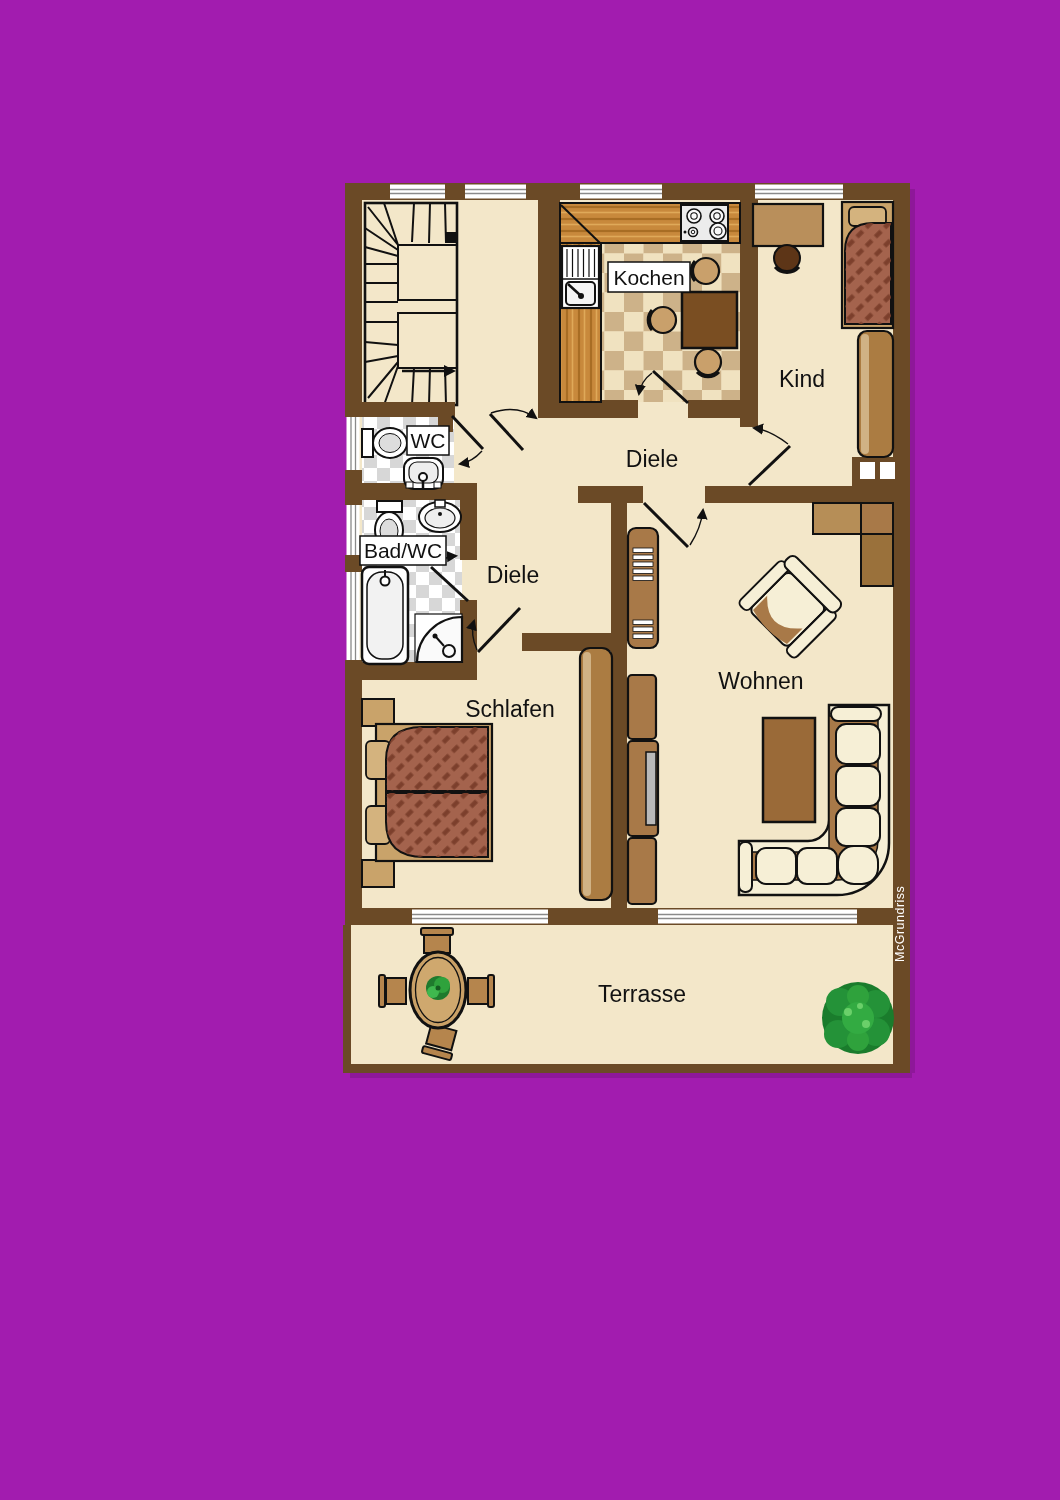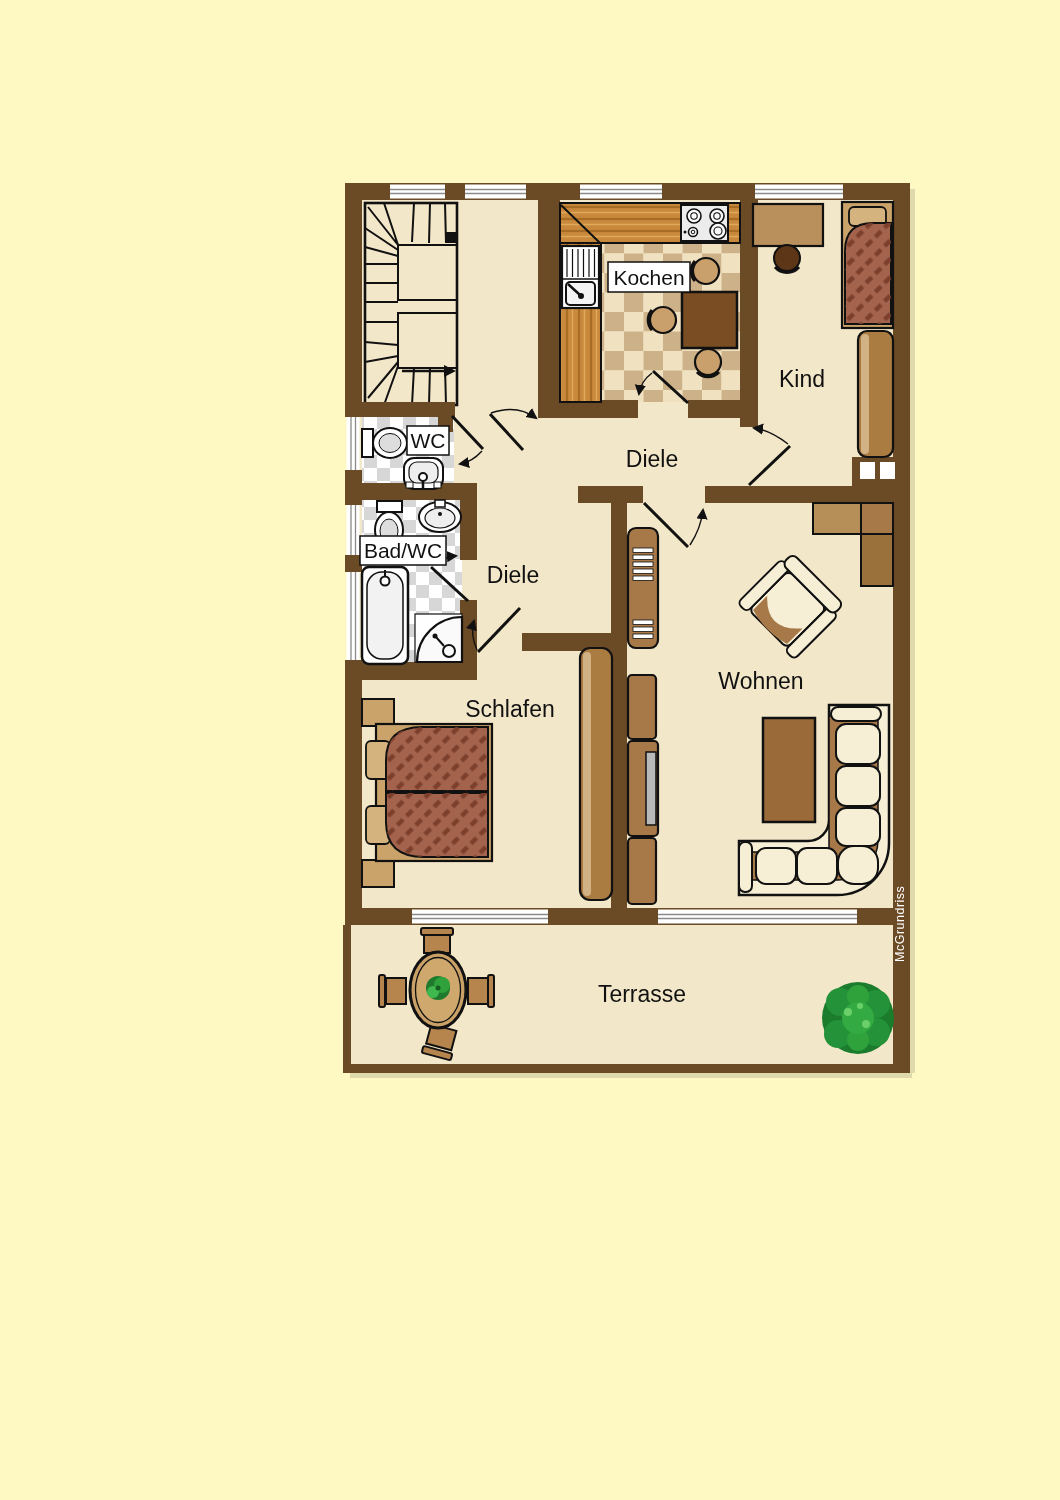--- a/index.html
+++ b/index.html
@@ -1,16 +1,16 @@
 <!DOCTYPE html>
 <html><head>
 <meta charset="utf-8">
 <style>
   html,body{margin:0;padding:0;background:#ffffff;}
-  .stage{position:relative;width:1060px;height:1500px;background:#fef9c3;overflow:hidden;}
+  .stage{position:relative;width:1060px;height:1500px;background:#a21caf;overflow:hidden;}
   svg{display:block;}
   svg text{font-family:"Liberation Sans","DejaVu Sans",sans-serif;fill:#111;}
   .room-label{font-size:23px;}
   .boxed-label{font-size:21px;}
   .watermark{font-size:12.5px;fill:#ffffff;letter-spacing:.5px;}
 </style>
 </head>
 <body>
 
 <div class="stage">

